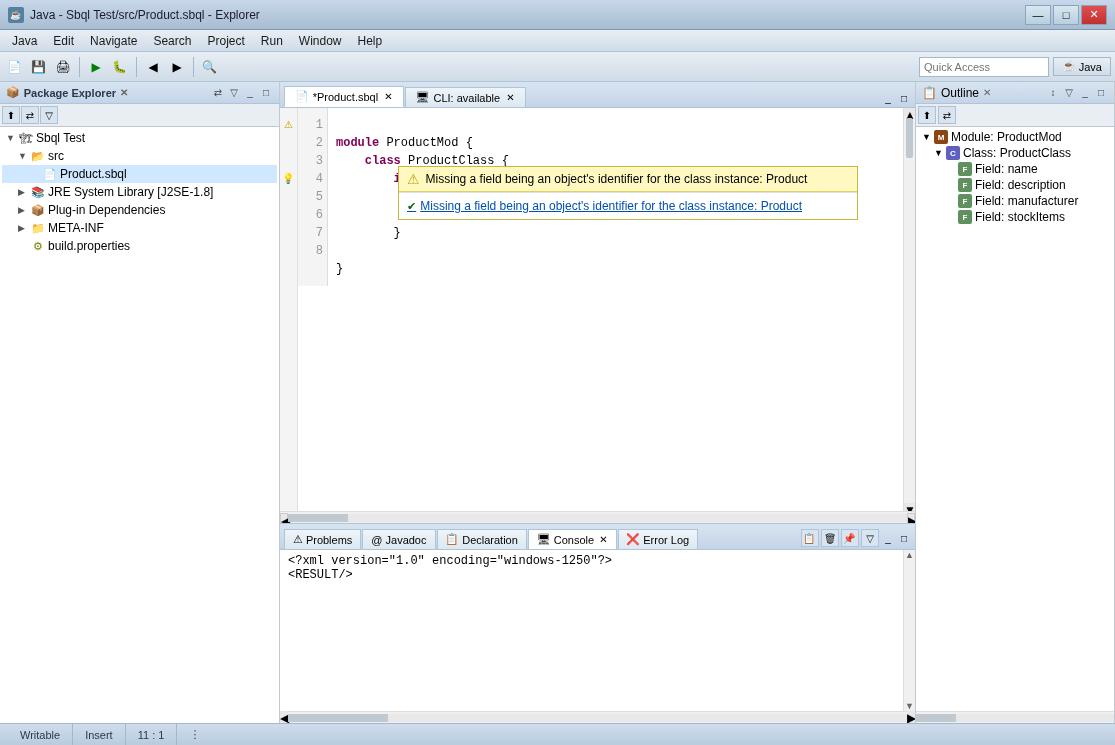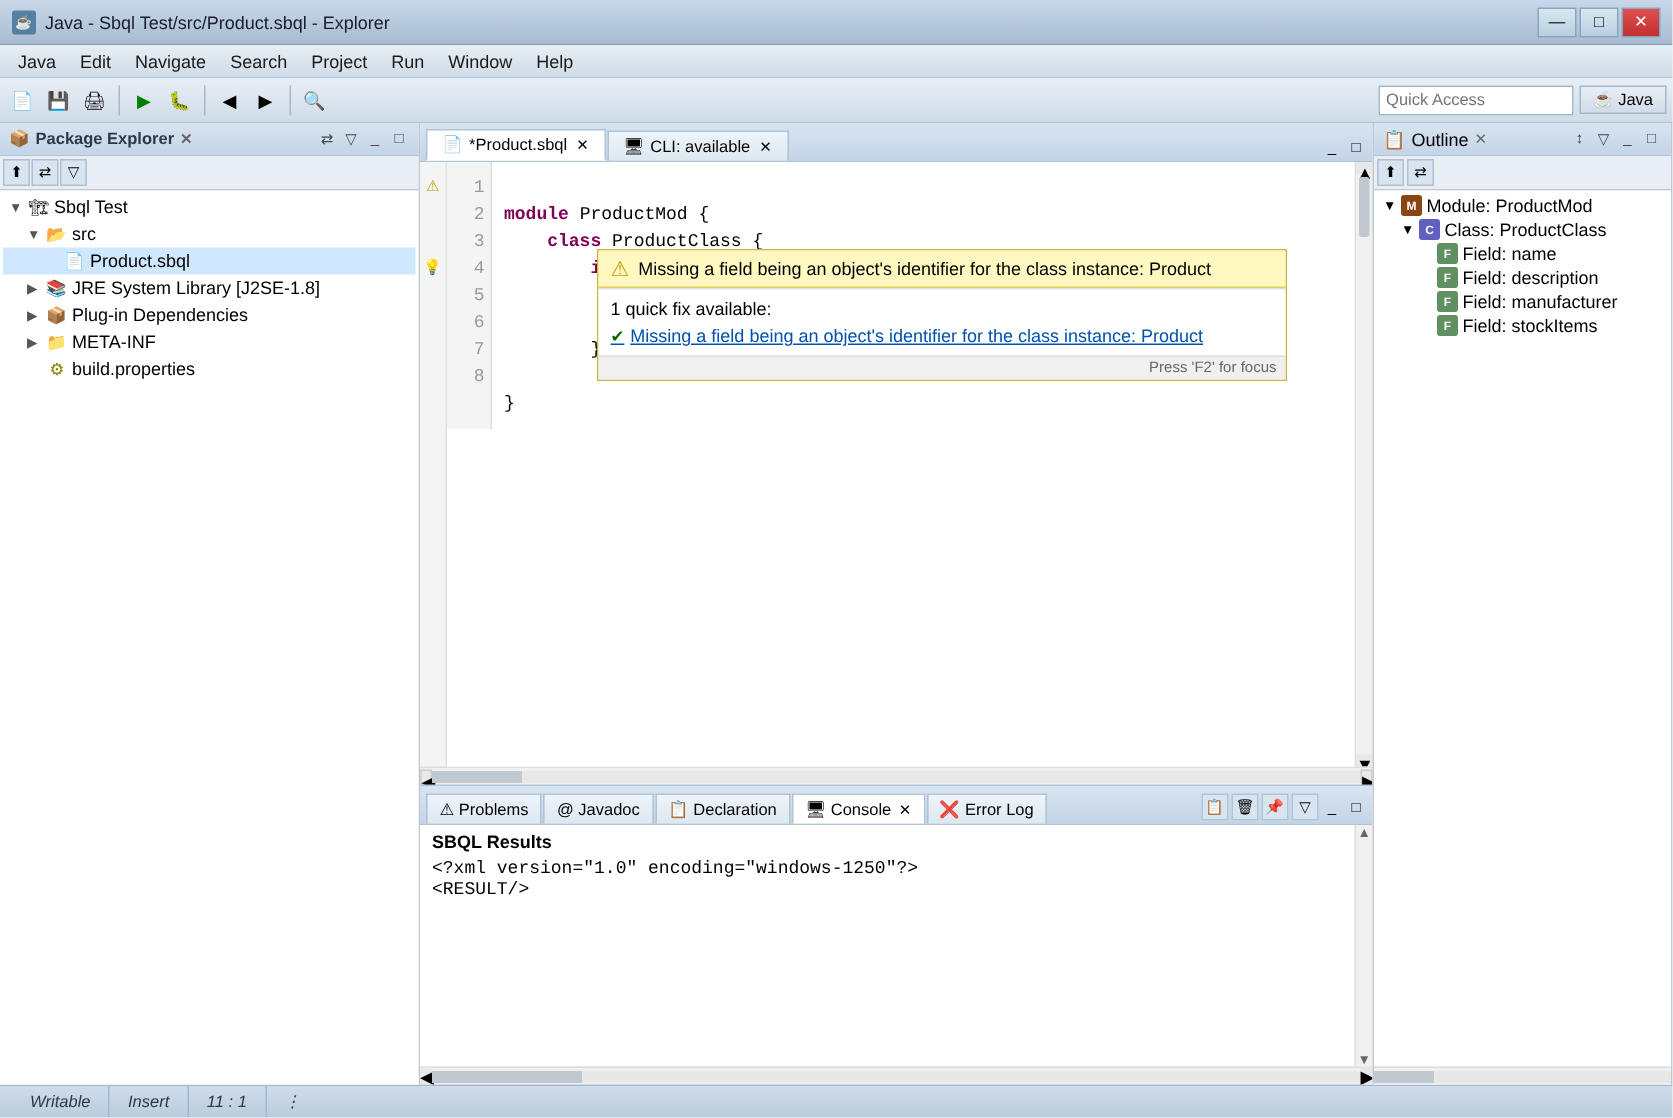--- a/index.html
+++ b/index.html
@@ -125,21 +125,20 @@
     .status-bar {
       background: linear-gradient(to bottom, #d0dcec, #b8ccde);
       height: 22px;
       display: flex;
       align-items: center;
       padding: 0 8px;
       border-top: 1px solid #a0b8d0;
       font-size: 11px;
       color: #2a3a4a;
       gap: 0;
-      font-style: italic;
     }
     .status-segment { padding: 0 12px; border-right: 1px solid #a0b8d0; height: 100%; display: flex; align-items: center; }
     .status-segment:last-child { border-right: none; }
 
     .editor-with-scrollbar { display: flex; flex: 1; min-height: 0; }
     .main-with-bottom { display: flex; flex-direction: column; flex: 1; min-height: 0; overflow: hidden; }
 
     .gutter-icons { width: 18px; background: #f4f4f4; border-right: 1px solid #e0e0e0; font-size: 10px; padding-top: 8px; line-height: 18px; }
 
     .outline-panel-header { display: flex; align-items: center; gap: 4px; }
@@ -306,30 +305,24 @@
 
 }</div>
           </div>
 
           <div class="hover-panel">
             <div class="hover-header">
               <span class="hover-warning">⚠</span>
               <span>Missing a field being an object's identifier for the class instance: Product</span>
             </div>
             <div class="hover-body">
-              <div style="margin-bottom:4px;">
-                <span>1 quick fix available:</span>
-              </div>
               <div class="hover-link">
                 <span class="hover-fix">✔</span>
                 <span>Missing a field being an object's identifier for the class instance: Product</span>
               </div>
-            </div>
-            <div class="hover-footer">
-              <span>Press 'F2' for focus</span>
             </div>
           </div>
         </div>
 
         <div class="editor-scrollbar">
           <div style="height:8px;background:#e8e8e8;">▲</div>
           <div class="scroll-thumb" style="height:40px;margin:2px;"></div>
           <div style="flex:1;"></div>
           <div style="height:8px;background:#e8e8e8;">▼</div>
         </div>
@@ -373,21 +366,20 @@
           <button style="width:18px;height:18px;border:1px solid #b0c4d8;background:#d8e4f0;cursor:pointer;font-size:10px;" title="Copy">📋</button>
           <button style="width:18px;height:18px;border:1px solid #b0c4d8;background:#d8e4f0;cursor:pointer;font-size:10px;" title="Clear">🗑</button>
           <button style="width:18px;height:18px;border:1px solid #b0c4d8;background:#d8e4f0;cursor:pointer;font-size:10px;" title="Pin">📌</button>
           <button style="width:18px;height:18px;border:1px solid #b0c4d8;background:#d8e4f0;cursor:pointer;font-size:10px;">▽</button>
           <button style="width:14px;height:14px;border:none;background:transparent;cursor:pointer;font-size:10px;">_</button>
           <button style="width:14px;height:14px;border:none;background:transparent;cursor:pointer;font-size:10px;">□</button>
         </div>
       </div>
       <div style="display:flex;flex:1;min-height:0;">
         <div class="bottom-content" style="flex:1;overflow:auto;">
-          <div class="bottom-label">SBQL Results</div>
           <div style="white-space:pre;">&lt;?xml version="1.0" encoding="windows-1250"?&gt;
 &lt;RESULT/&gt;</div>
         </div>
         <div style="width:12px;background:#f0f0f0;border-left:1px solid #ddd;display:flex;flex-direction:column;">
           <div style="font-size:9px;text-align:center;color:#666;">▲</div>
           <div style="flex:1;"></div>
           <div style="font-size:9px;text-align:center;color:#666;">▼</div>
         </div>
       </div>
 

